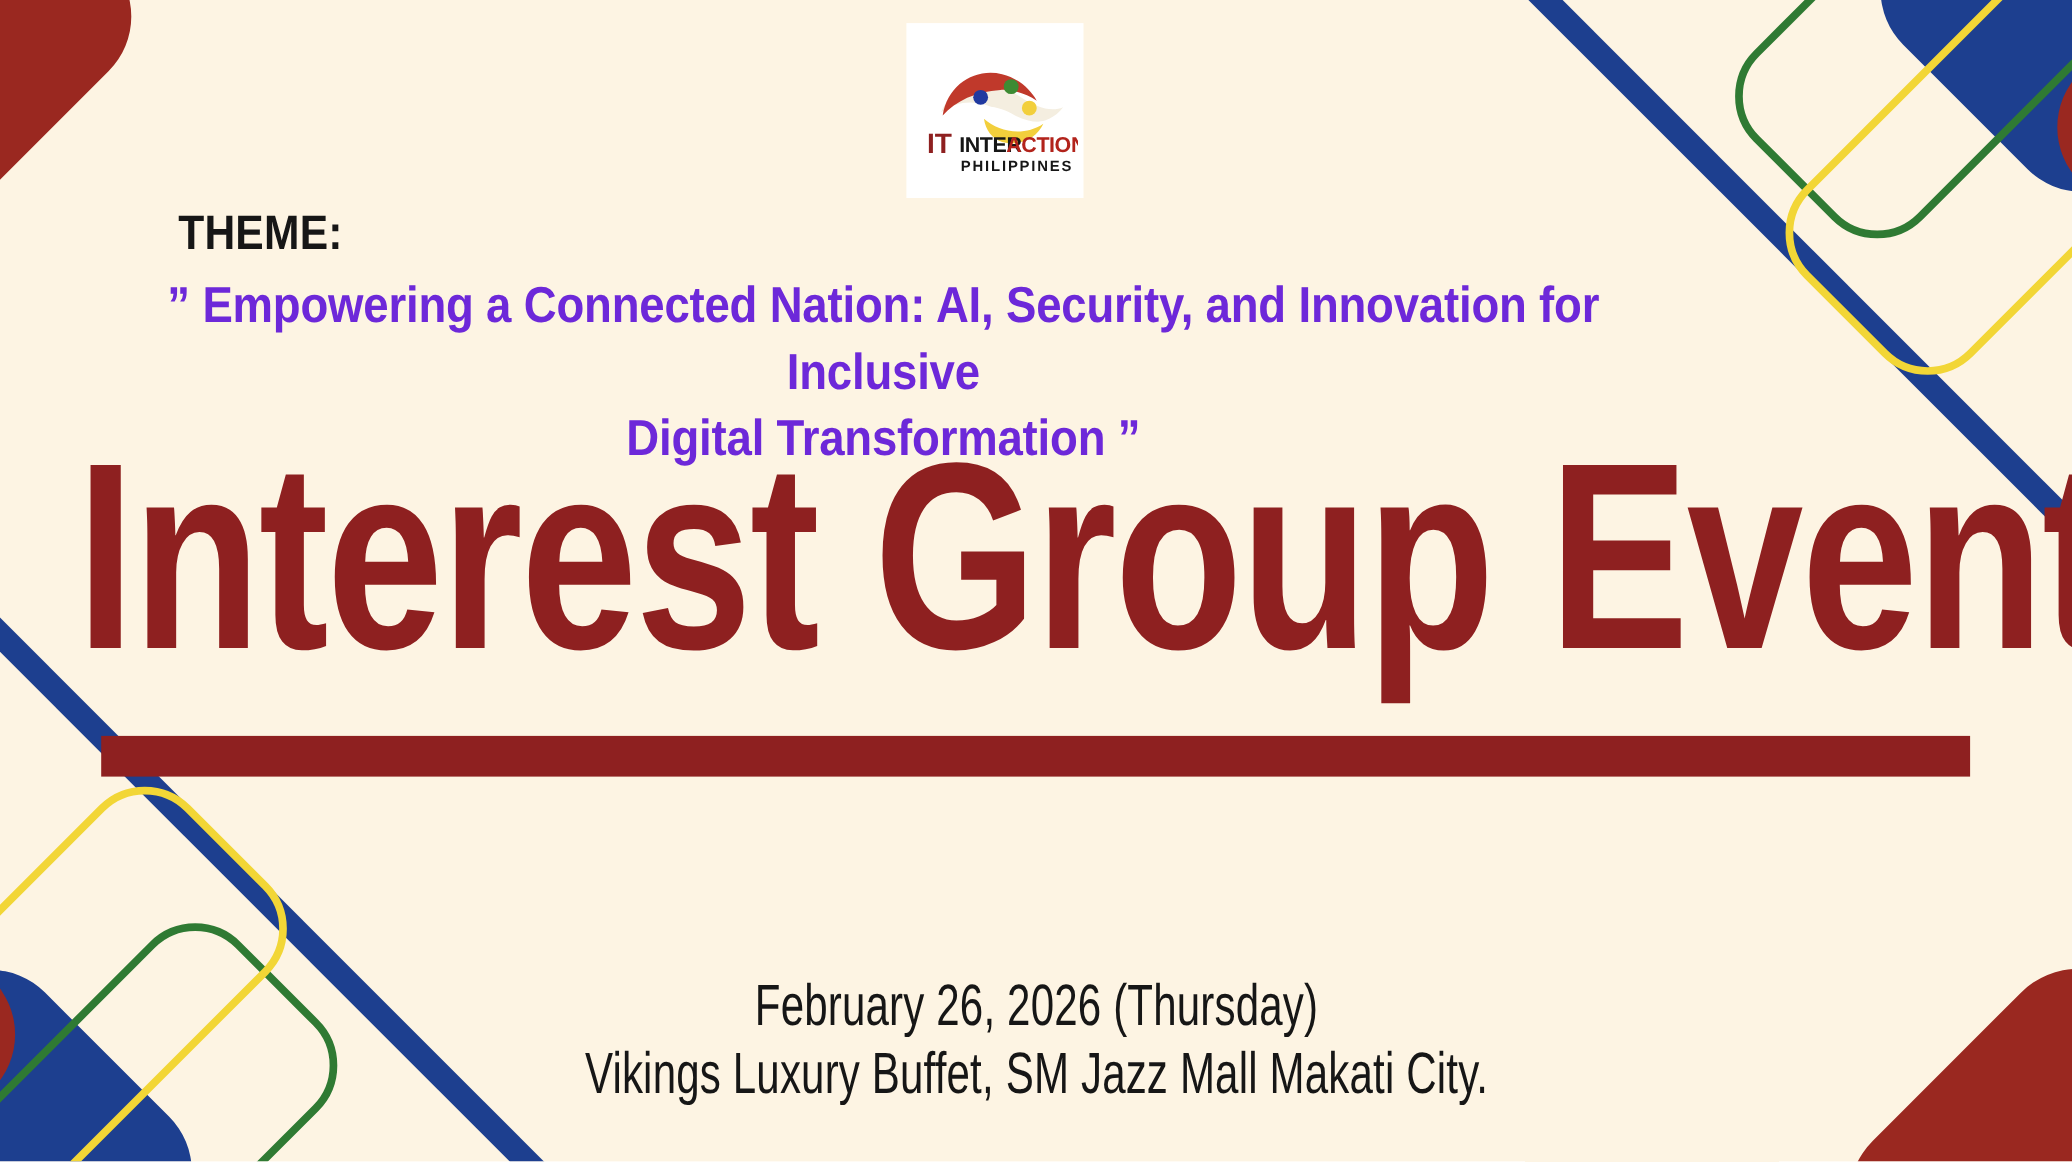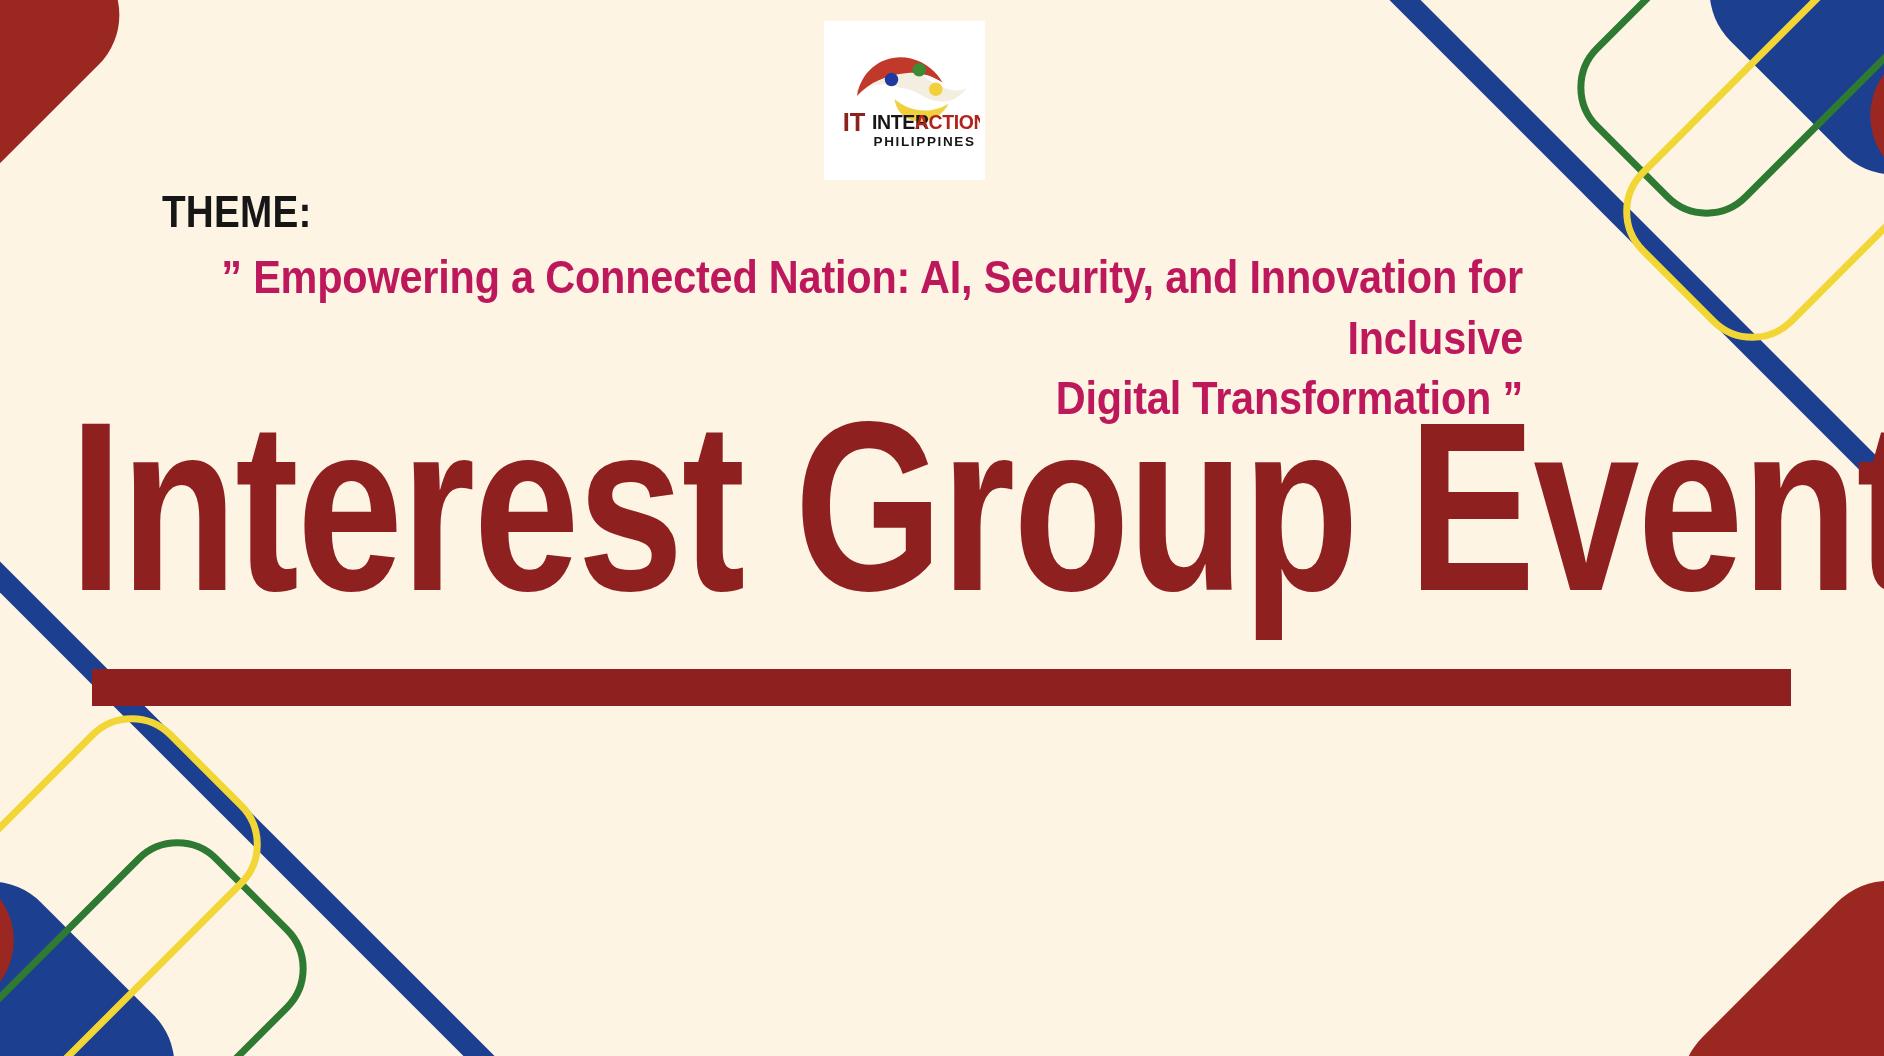--- a/index.html
+++ b/index.html
@@ -32,21 +32,21 @@
 
   
   #logo-card {
     position: absolute;
     left: 824px;
     top: 21px;
     width: 161px;
     height: 159px;
     background: #ffffff;
     display: flex;
-    align-items: flex-start;
+    align-items: flex-end;
     justify-content: center;
   }
   #logo-card svg {
     display: block;
     width: 150px;
     height: 150px;
   }
 
   
   #theme-block {
@@ -62,24 +62,24 @@
     color: #161616;
     letter-spacing: 0.2px;
     line-height: 1.02;
     font-stretch: condensed;
     transform: scaleX(0.88);
     transform-origin: left center;
   }
   #theme-quote {
     margin: 12px auto;
     width: 1600px;
-    text-align: right;
+    text-align: center;
     font-size: 46px;
     font-weight: 700;
-    color: #be185d;
+    color: #6d28d9;
     line-height: 1.32;
     letter-spacing: -0.2px;
   }
   #theme-quote .tq-inner {
     display: block;
     transform: scaleX(0.9);
   }
 
   
   #headline {
@@ -205,15 +205,21 @@
       <span class="tq-inner">Digital Transformation ”</span>
     </div>
   </div>
 
   <div id="headline">
     <span class="hl-inner">Interest Group Event</span>
   </div>
   <div id="headline-rule"></div>
 
   <div id="event-details">
+    <div class="line">
+      <span>February 26, 2026 (Thursday)</span>
+    </div>
+    <div class="line">
+      <span>Vikings Luxury Buffet, SM Jazz Mall Makati City.</span>
+    </div>
   </div>
 
 </div>
 
 </body></html>

